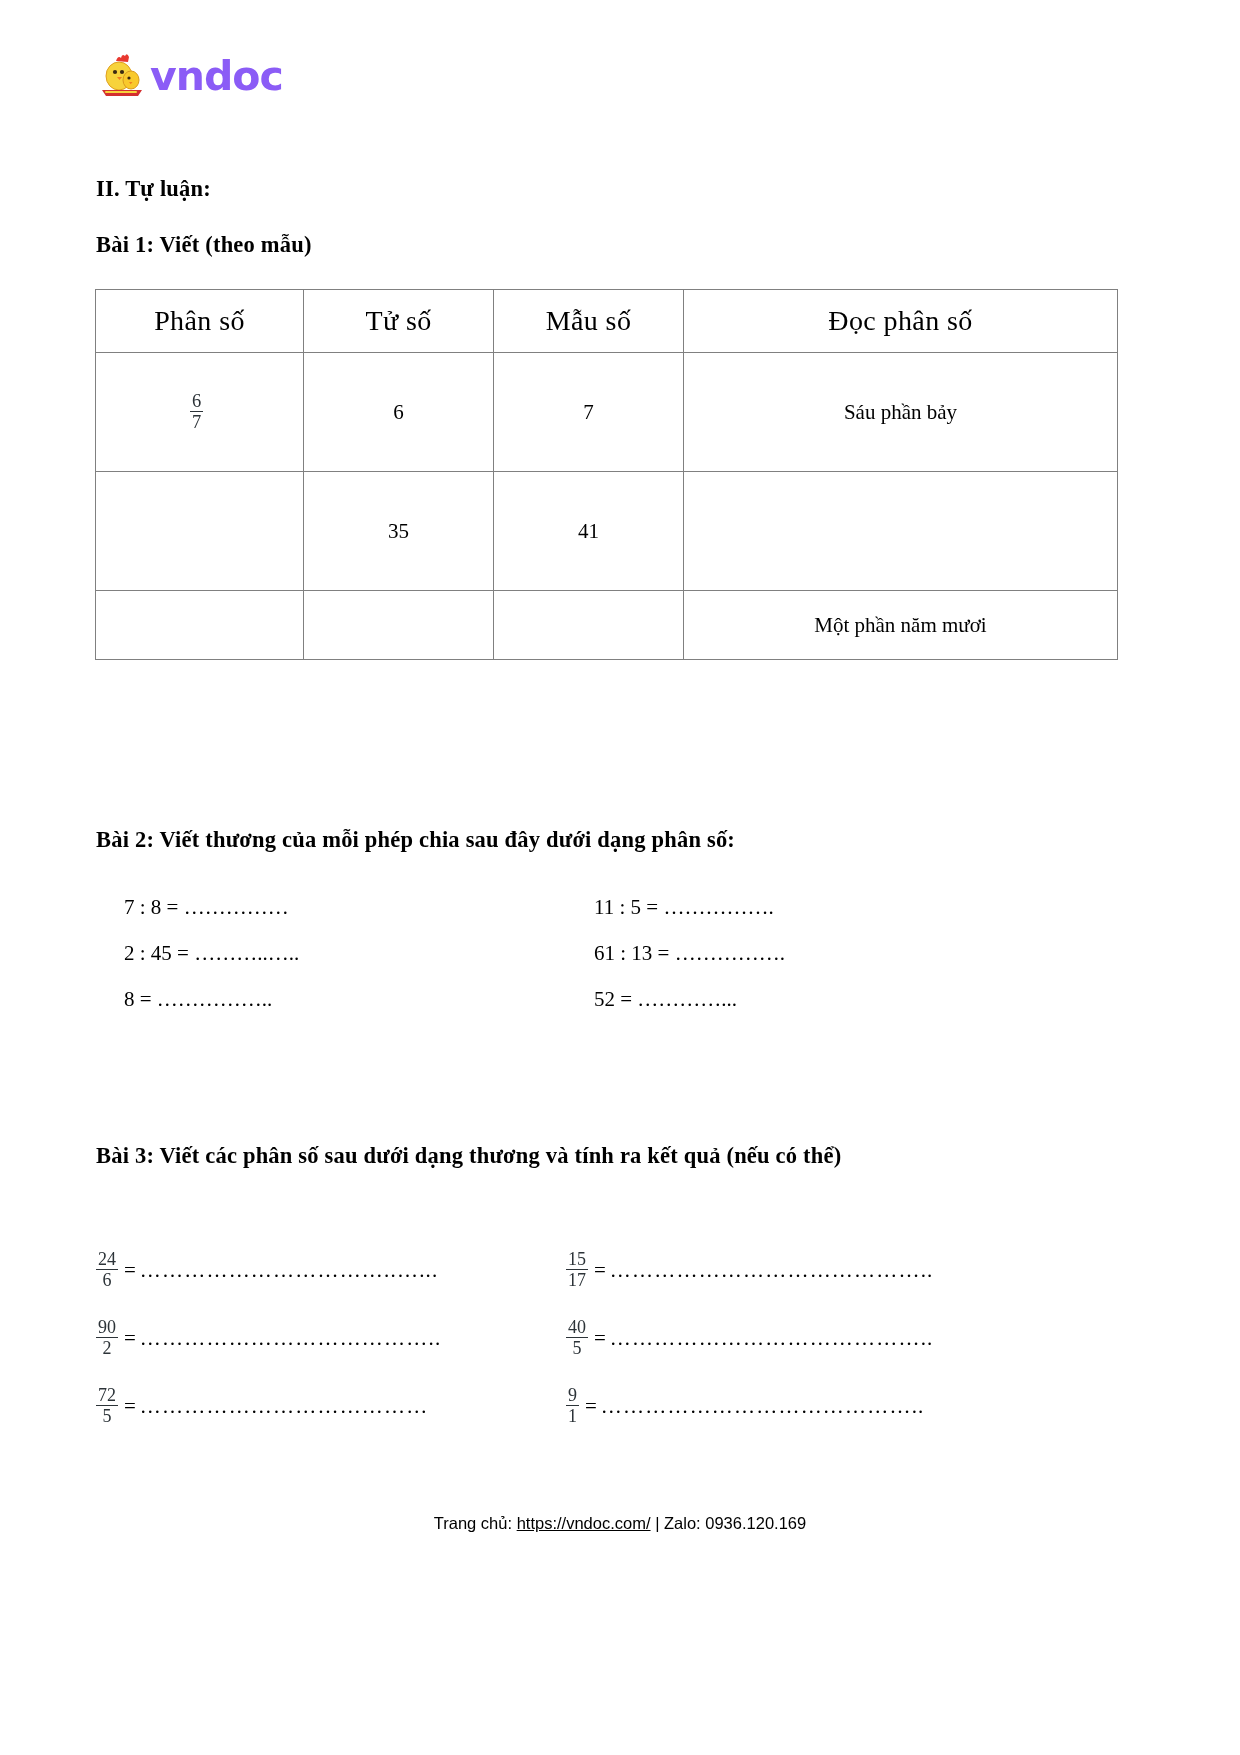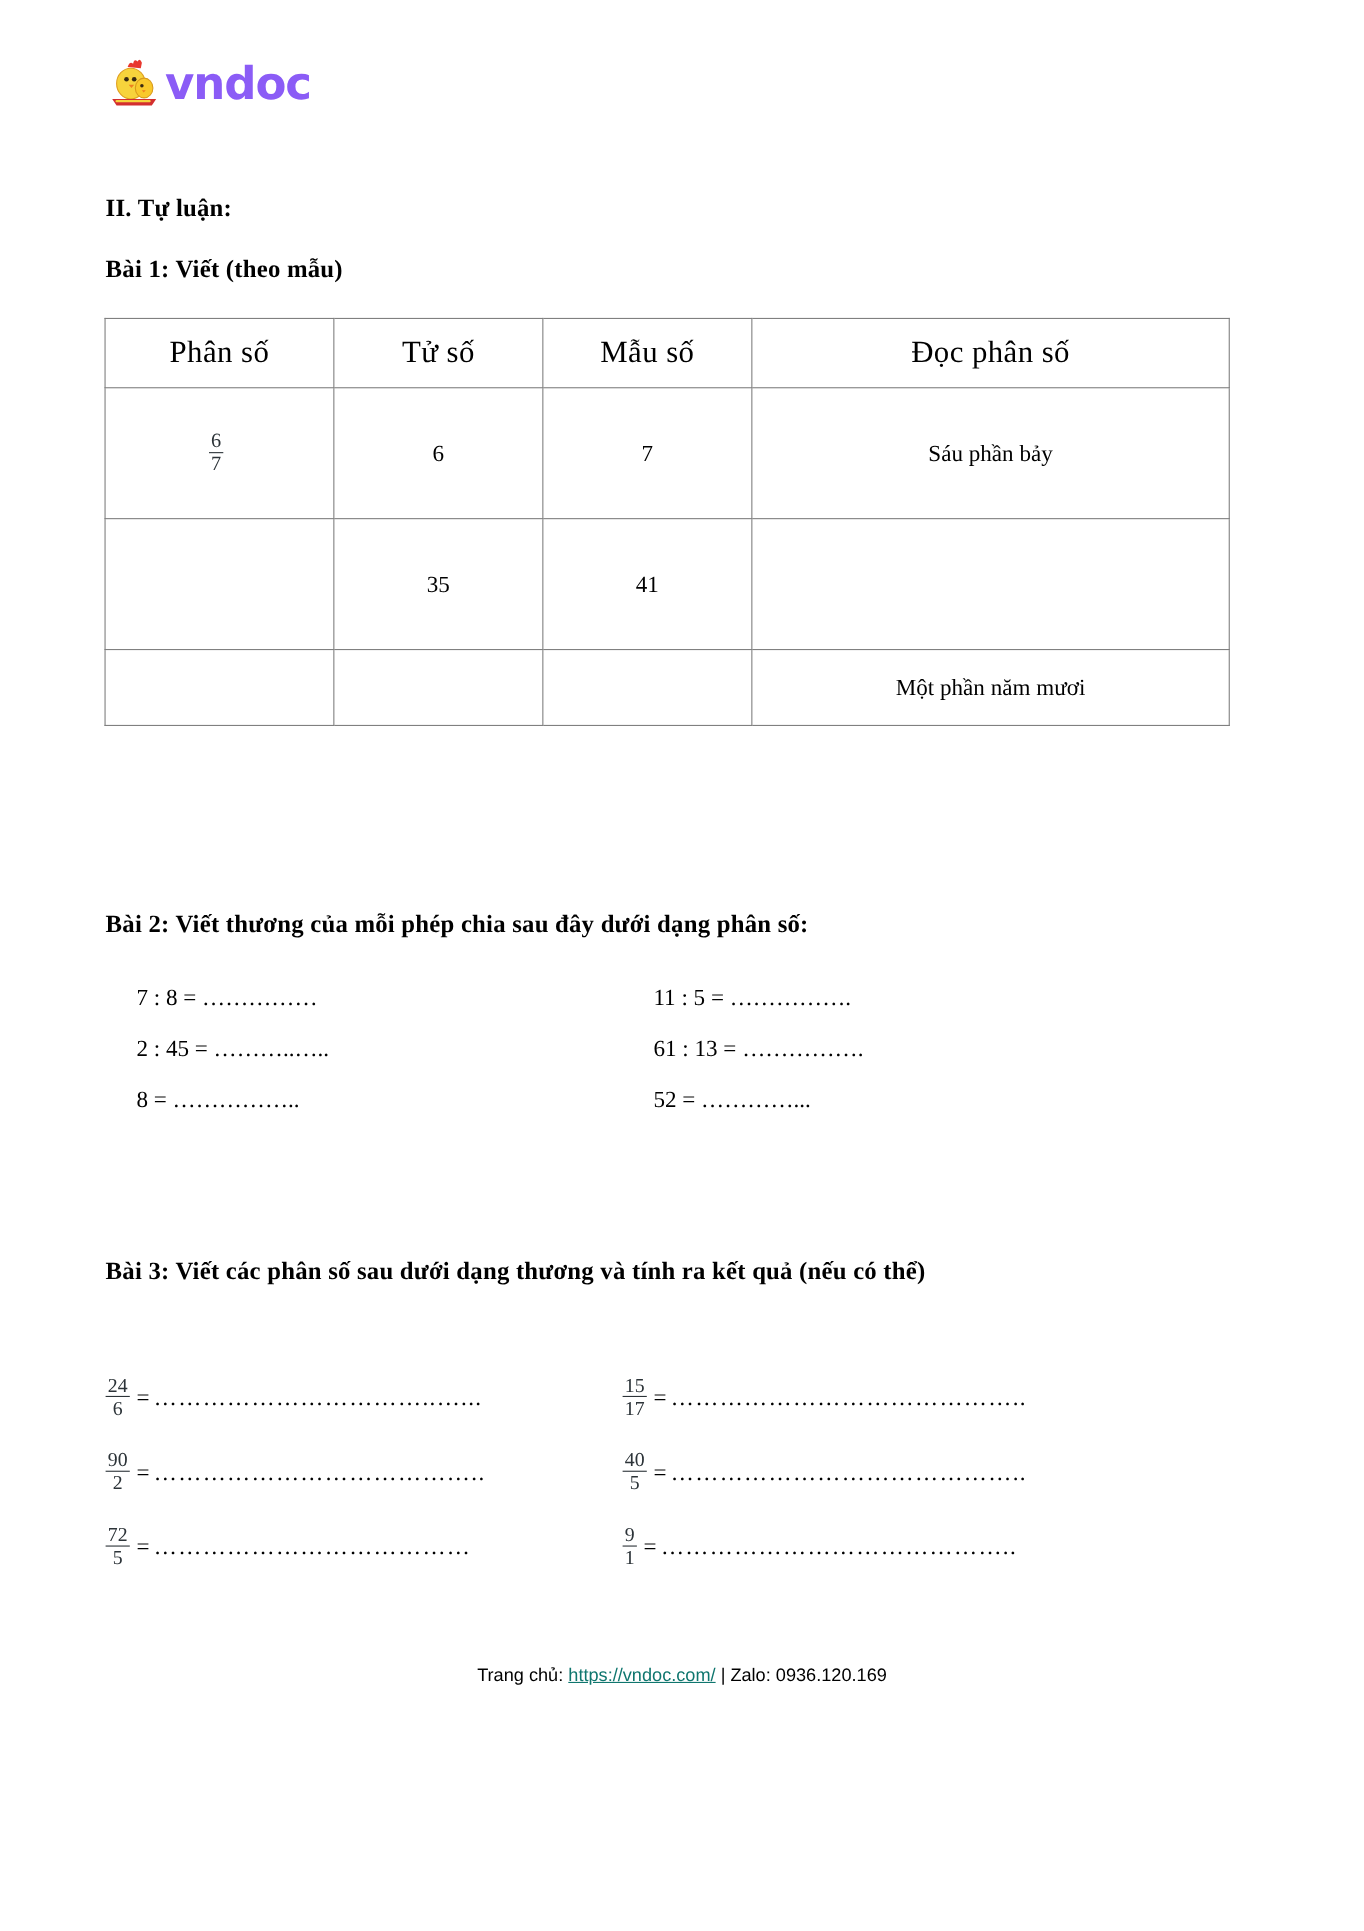--- a/index.html
+++ b/index.html
@@ -157,21 +157,21 @@
     position: absolute;
     left: 0;
     top: 1514px;
     width: 1240px;
     text-align: center;
     font-family: "Liberation Sans", sans-serif;
     font-size: 16.5px;
     color: #000000;
   }
   .footer a {
-    color: #0f766e;
+    color: #000000;
     text-decoration: underline;
   }
 </style>
 </head>
 <body>
 
 <div class="logo-wrap">
   <span class="logo-mark">
     <svg width="52" height="52" viewBox="0 0 52 52" aria-hidden="true">
 

